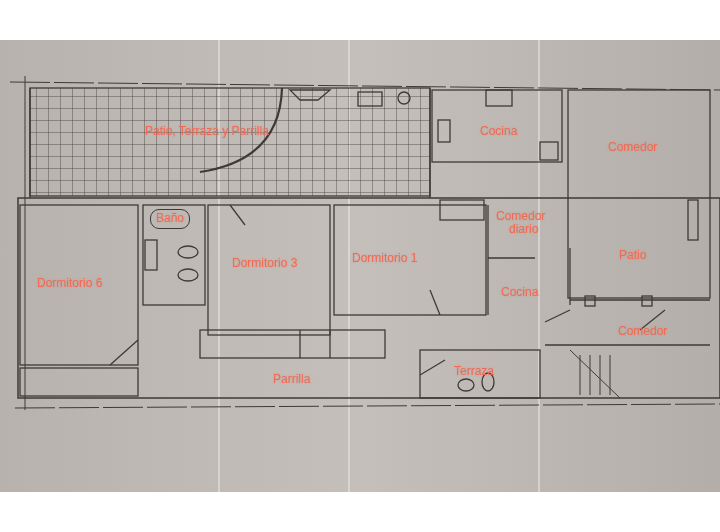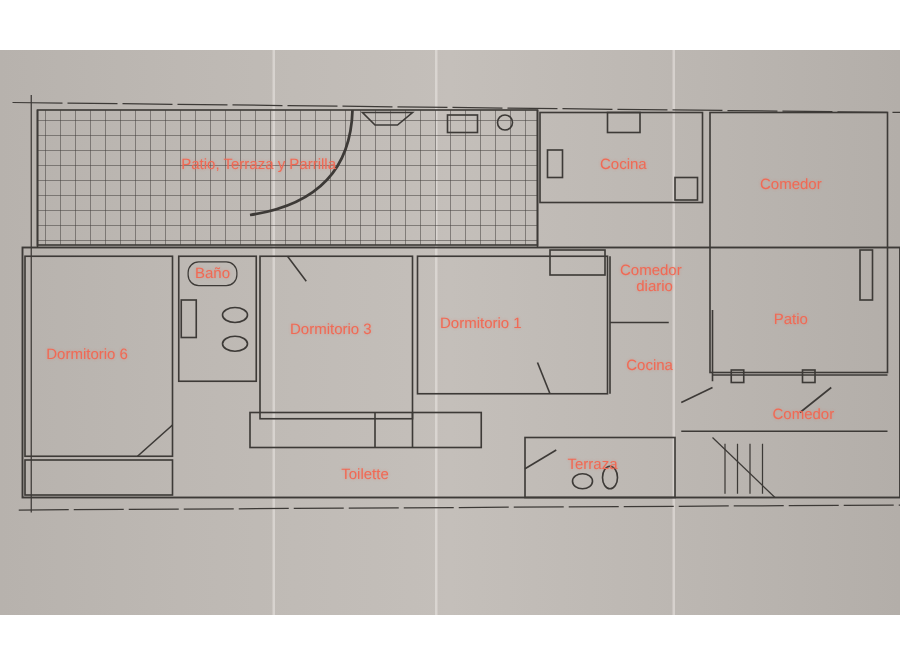--- a/index.html
+++ b/index.html
@@ -115,14 +115,14 @@
 <span class="lbl" style="left:608px;top:140px">Comedor</span>
 <span class="lbl" style="left:156px;top:211px">Baño</span>
 <span class="lbl" style="left:37px;top:276px">Dormitorio 6</span>
 <span class="lbl" style="left:232px;top:256px">Dormitorio 3</span>
 <span class="lbl" style="left:352px;top:251px">Dormitorio 1</span>
 <span class="lbl" style="left:496px;top:209px">Comedor</span>
 <span class="lbl" style="left:509px;top:222px">diario</span>
 <span class="lbl" style="left:619px;top:248px">Patio</span>
 <span class="lbl" style="left:501px;top:285px">Cocina</span>
 <span class="lbl" style="left:618px;top:324px">Comedor</span>
-<span class="lbl" style="left:273px;top:372px">Toilette</span>
+<span class="lbl" style="left:273px;top:372px">Parrilla</span>
 <span class="lbl" style="left:454px;top:364px">Terraza</span>
 
 </body></html>

